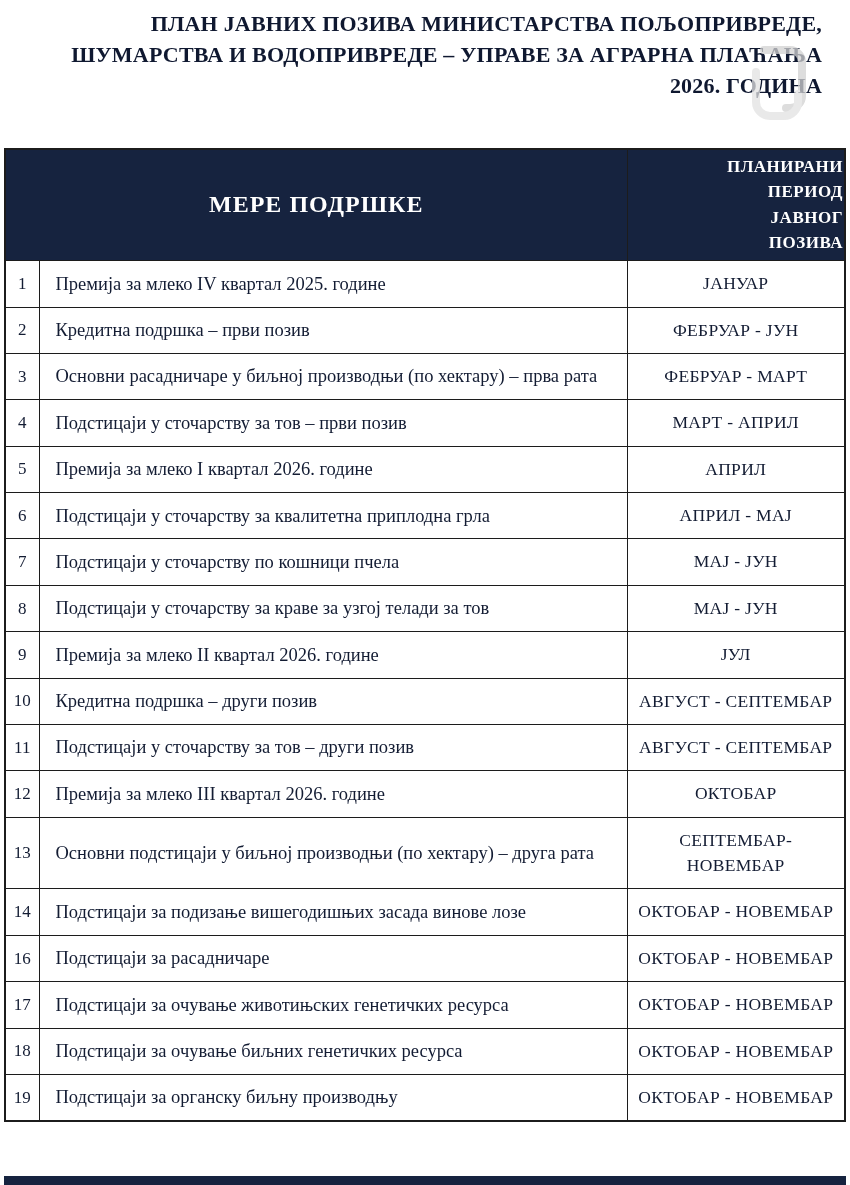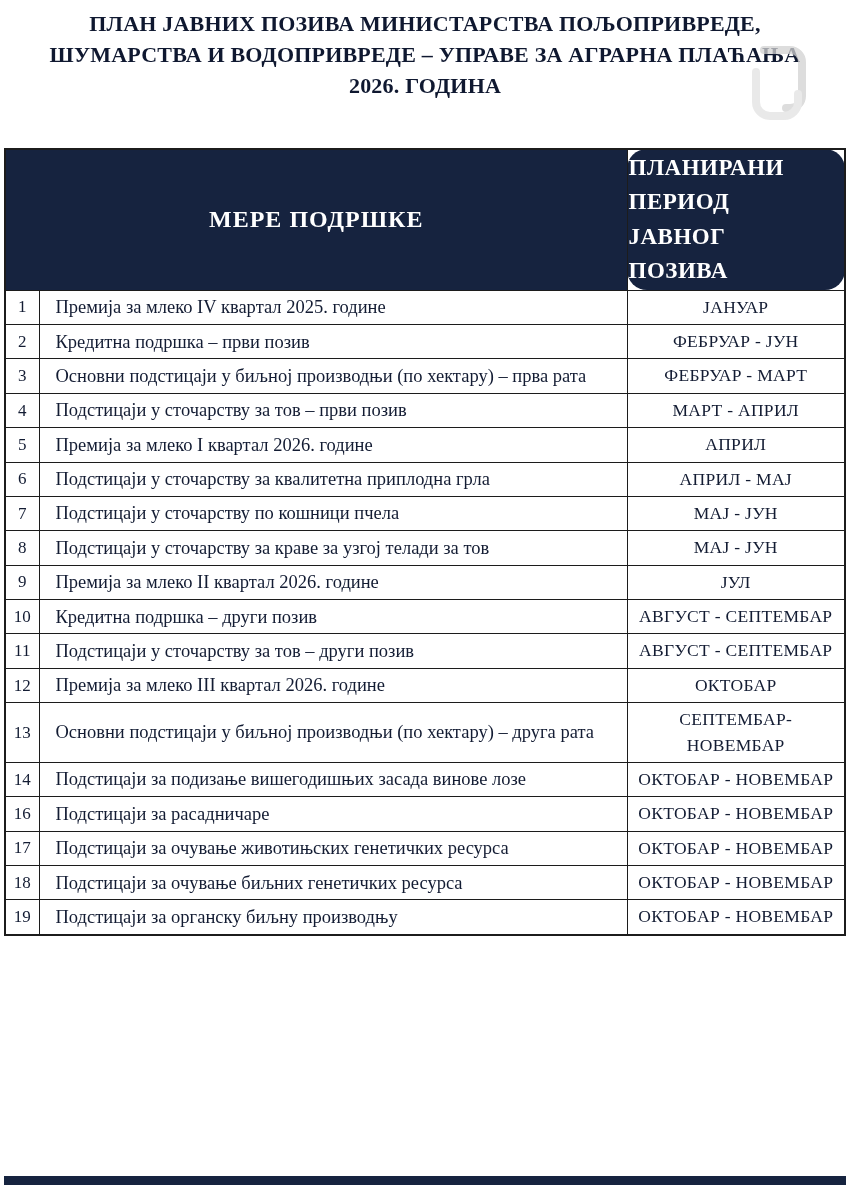--- a/index.html
+++ b/index.html
@@ -15,21 +15,21 @@
   body{
     width:850px;height:1185px;
     background:#ffffff;
     font-family:"Liberation Serif", serif;
     color:var(--text);
     position:relative;
     overflow:hidden;
   }
   .title{
     margin:8px 28px 0 28px;
-    text-align:center;
+    text-align:right;
     font-weight:bold;
     font-size:22px;
     line-height:1.42;
     white-space:pre-line;
     color:var(--title);
     letter-spacing:.2px;
   }
   .watermark{
     position:absolute;
     top:46px;right:36px;
@@ -53,44 +53,43 @@
     font-weight:bold;
     vertical-align:middle;
     height:112px;
   }
   th.h-measures{
     font-size:24px;
     letter-spacing:1px;
     text-align:center;
   }
   th.h-period{
-    font-size:23px;
+    font-size:17px;
     line-height:1.5;
     white-space:pre-line;
-    text-align:left;
+    text-align:right;
     letter-spacing:.5px;
-    border-radius:20px;
   }
   col.c-num{width:34px;}
   col.c-period{width:218px;}
   td.num{
     text-align:center;
     font-size:17px;
     padding:3px 2px;
   }
   td.measure{
     padding:4px 16px;
     font-size:18.5px;
     line-height:1.32;
   }
   td.period{
     text-align:center;
     font-size:17.5px;
     line-height:1.45;
-    padding:4px 10px;
+    padding:10px 10px;
     letter-spacing:.3px;
   }
   .cutoff-edge{
     position:absolute;
     left:4px;right:4px;bottom:0;
     height:9px;
     background:var(--header-bg);
   }
 </style>
 </head>
@@ -131,21 +130,21 @@
   </tr>
 
   <tr>
     <td class="num">2</td>
     <td class="measure">Кредитна подршка – први позив</td>
     <td class="period">ФЕБРУАР - ЈУН</td>
   </tr>
 
   <tr>
     <td class="num">3</td>
-    <td class="measure">Основни подстицаји у биљној производњи (по хектару) – прва рата</td>
+    <td class="measure">Основни расадничаре у биљној производњи (по хектару) – прва рата</td>
     <td class="period">ФЕБРУАР - МАРТ</td>
   </tr>
 
   <tr>
     <td class="num">4</td>
     <td class="measure">Подстицаји у сточарству за тов – први позив</td>
     <td class="period">МАРТ - АПРИЛ</td>
   </tr>
 
   <tr>

